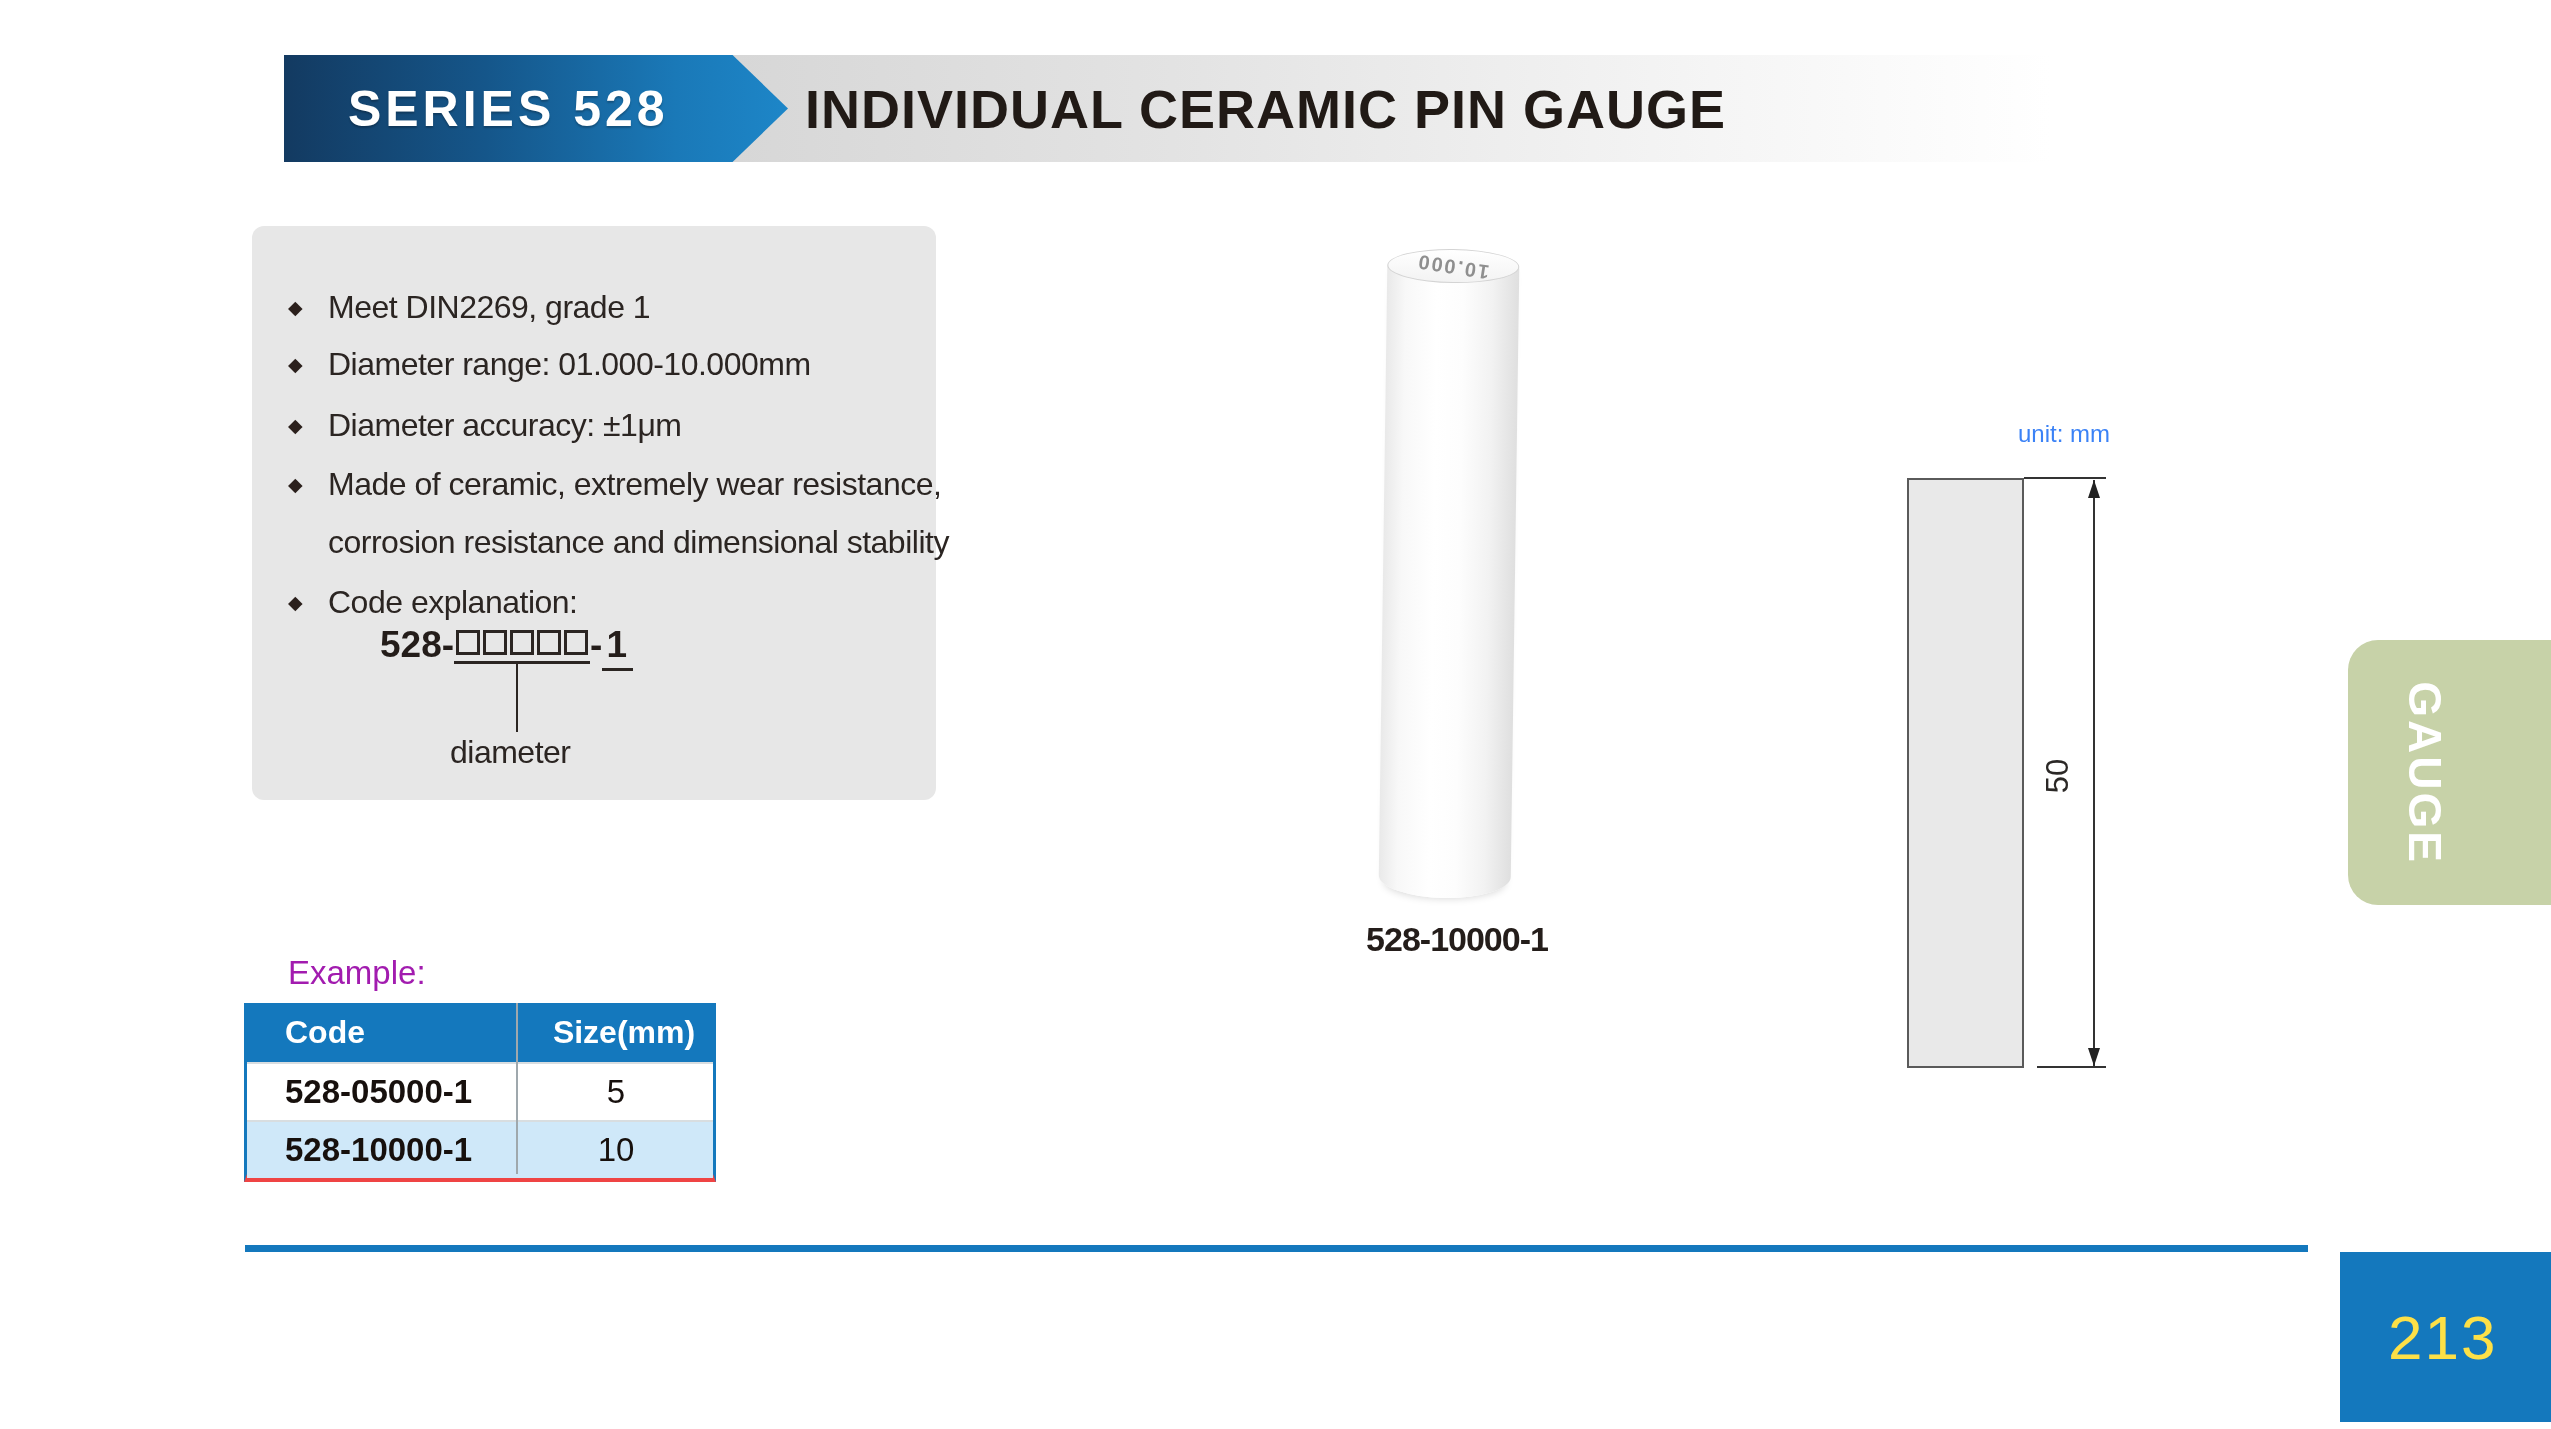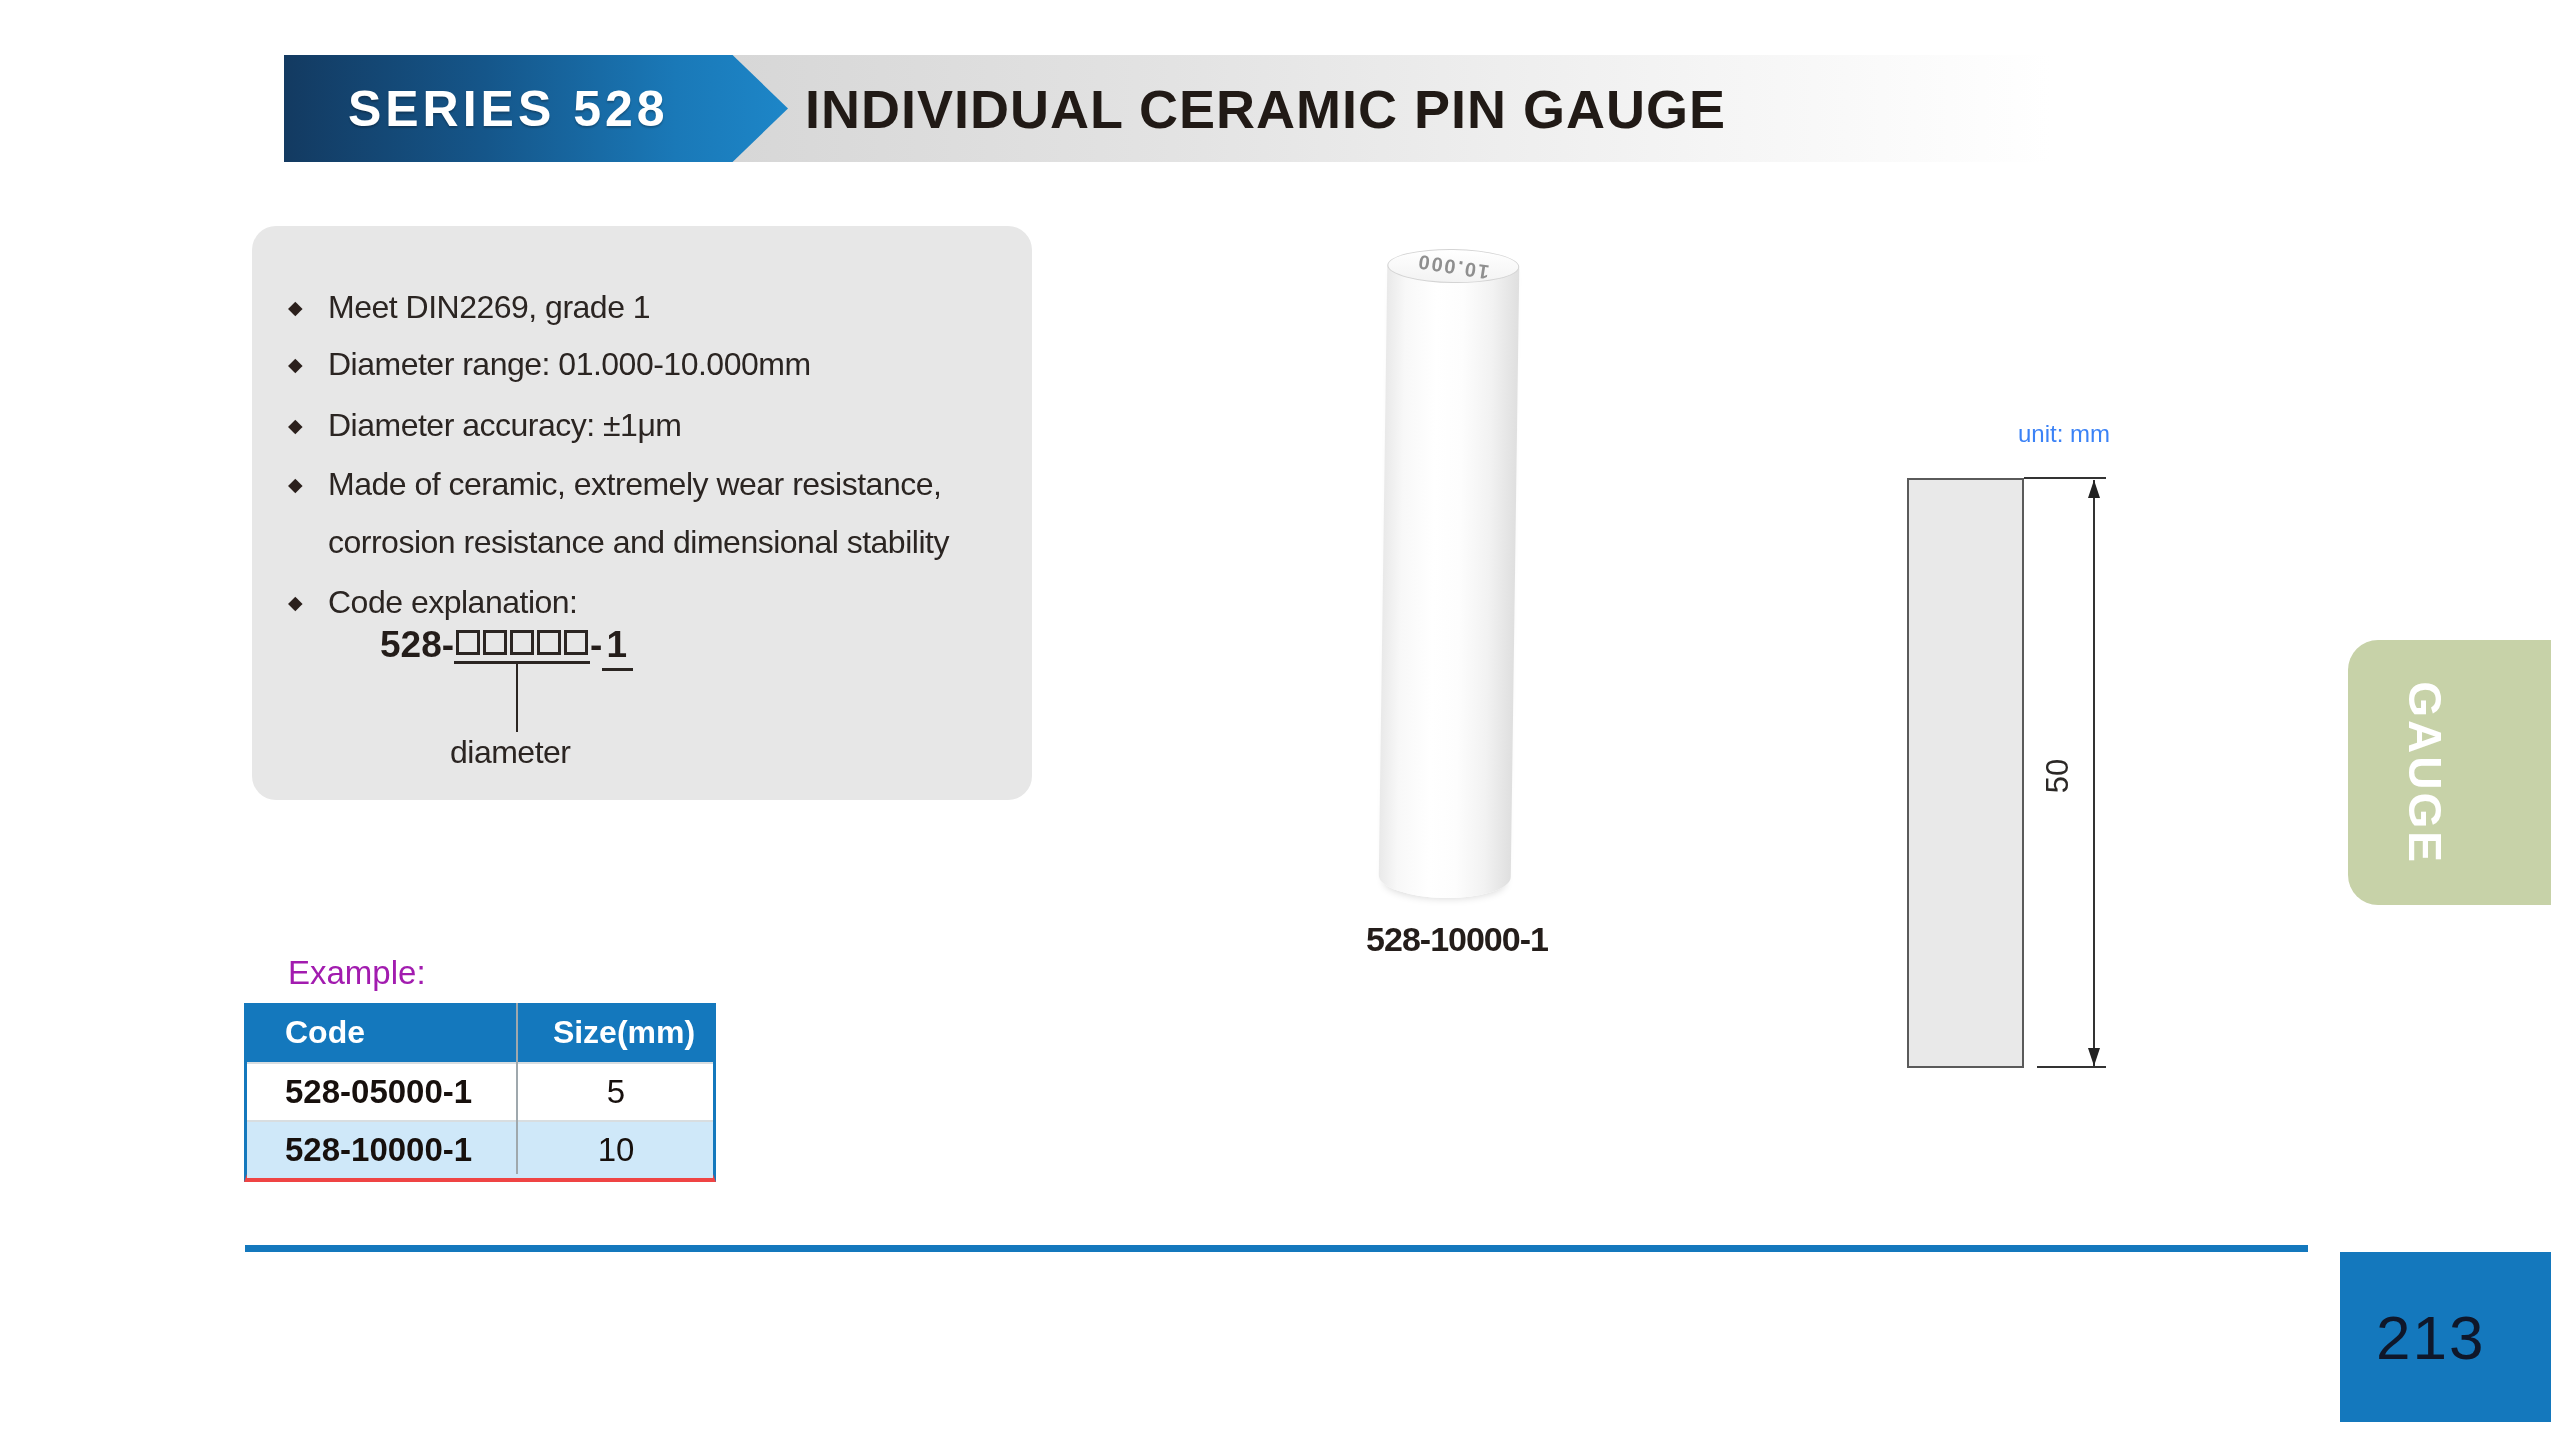--- a/index.html
+++ b/index.html
@@ -32,22 +32,22 @@
     text-shadow: 0 2px 2px rgba(0,0,0,0.25);
   }
   .page-title {
     left: 805px; top: 55px; height: 107px; width: 1100px;
     display: flex; align-items: center;
     color: #211a16; font-size: 54px; font-weight: bold; letter-spacing: 1px;
   }
 
   
   .features-box {
-    left: 252px; top: 226px; width: 780px; height: 574px;
-    background: #e7e7e7; border-radius: 24px;
+    left: 252px; top: 226px; width: 684px; height: 574px;
+    background: #e7e7e7; border-radius: 12px;
   }
   .feat-row { position: absolute; left: 36px; display: flex; align-items: flex-start;
     color: #2b2522; font-size: 32px; letter-spacing: -0.5px; white-space: nowrap; }
   .bullet { width: 40px; flex: 0 0 40px; font-size: 19px; color: #2b201c; padding-top: 7px; }
   .bullet::before { content: "◆"; }
   .feat-cont { position: absolute; left: 76px; color: #2b2522; font-size: 32px;
     letter-spacing: -0.5px; white-space: nowrap; }
 
   
   .code-line { position: absolute; left: 128px; top: 398px; display: flex; align-items: flex-start;
@@ -126,21 +126,21 @@
     white-space: nowrap;
   }
 
   
   .footer-rule { left: 245px; top: 1245px; width: 2063px; height: 7px; background: #1478bd; }
   .page-number-box {
     left: 2340px; top: 1252px; width: 211px; height: 170px;
     background: #1478bd;
     display: flex; align-items: center; justify-content: flex-start;
   }
-  .page-number { color: #0f172a; font-size: 62px; letter-spacing: 2px; padding-left: 36px; }
+  .page-number { color: #fde047; font-size: 62px; letter-spacing: 2px; padding-left: 48px; }
 </style>
 </head>
 <body>
 
 <div id="page">
 
   <div class="abs header-grayband"></div>
   <div class="abs header-arrow">
     <div class="series-label">SERIES 528</div>
   </div>

